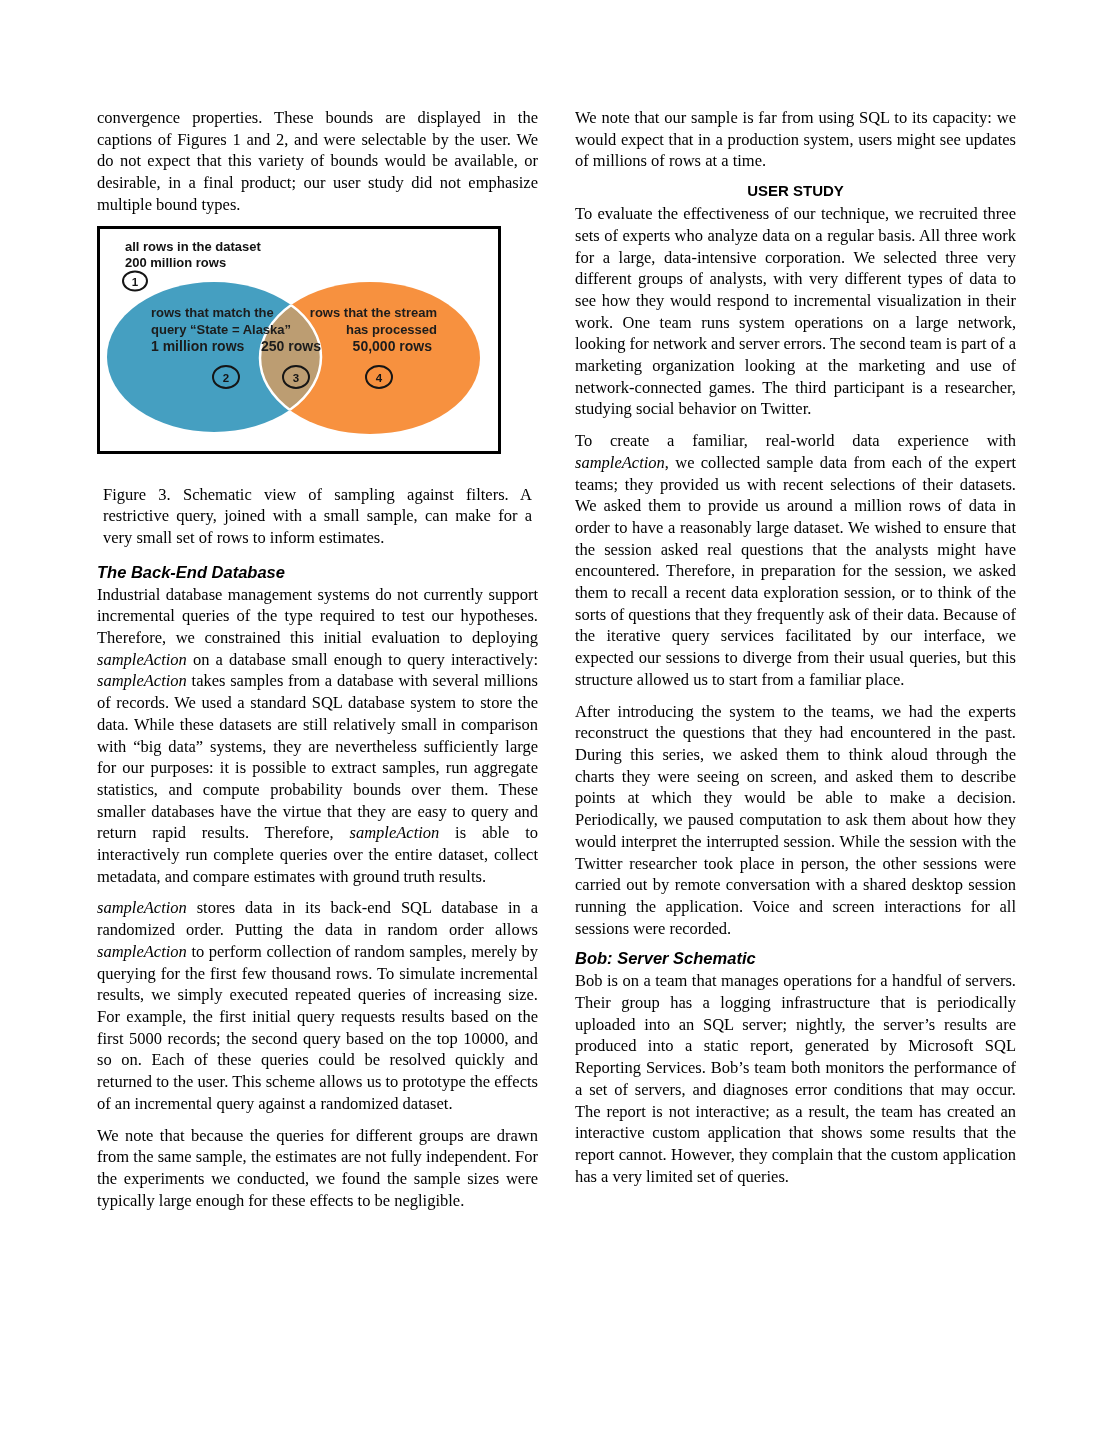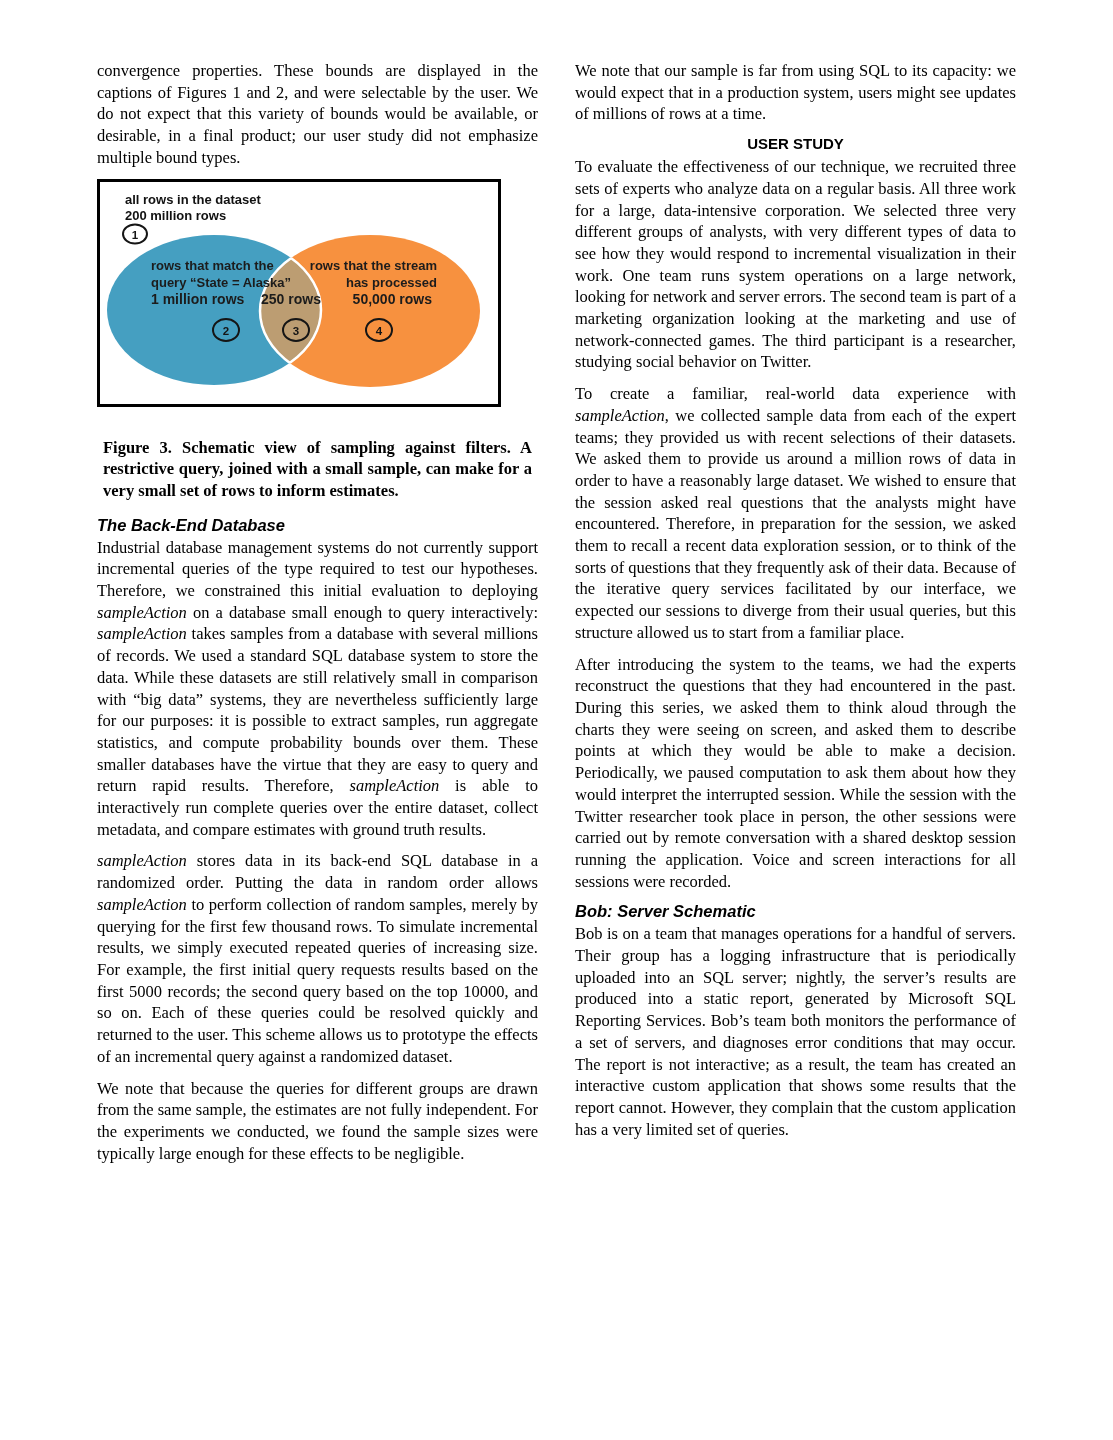--- a/index.html
+++ b/index.html
@@ -5,21 +5,21 @@
   html, body { margin: 0; padding: 0; background: #ffffff; }
   body {
     width: 1113px; height: 1440px;
     font-family: "Liberation Serif", serif;
     color: #000000;
     overflow: hidden;
   }
   .page { position: relative; width: 1113px; height: 1440px; }
   .columns {
     display: flex;
-    padding: 60px 97px 0 97px;
+    padding: 107px 97px 0 97px;
     gap: 37px;
   }
   .column { width: 441px; }
   .column p {
     font-size: 16.5px;
     line-height: 21.7px;
     text-align: justify;
     margin: 0 0 10px 0;
   }
   .sechead {
@@ -30,21 +30,21 @@
     text-align: center;
   }
   .subhead {
     font-family: "Liberation Sans", sans-serif;
     font-style: italic;
     font-weight: bold;
     font-size: 16.5px;
     margin: 10px 0 2px 0;
   }
   .caption {
-    font-weight: bold;
+    font-weight: normal;
     text-align: right;
     font-size: 15.5px;
     line-height: 20px;
     margin: 30px 6px 14px 6px !important;
   }
   .fig { margin: 9px 0 8px 0; padding: 0; }
   .fig svg { display: block; }
   .fig-label {
     font-family: "Liberation Sans", sans-serif;
     font-weight: bold;

